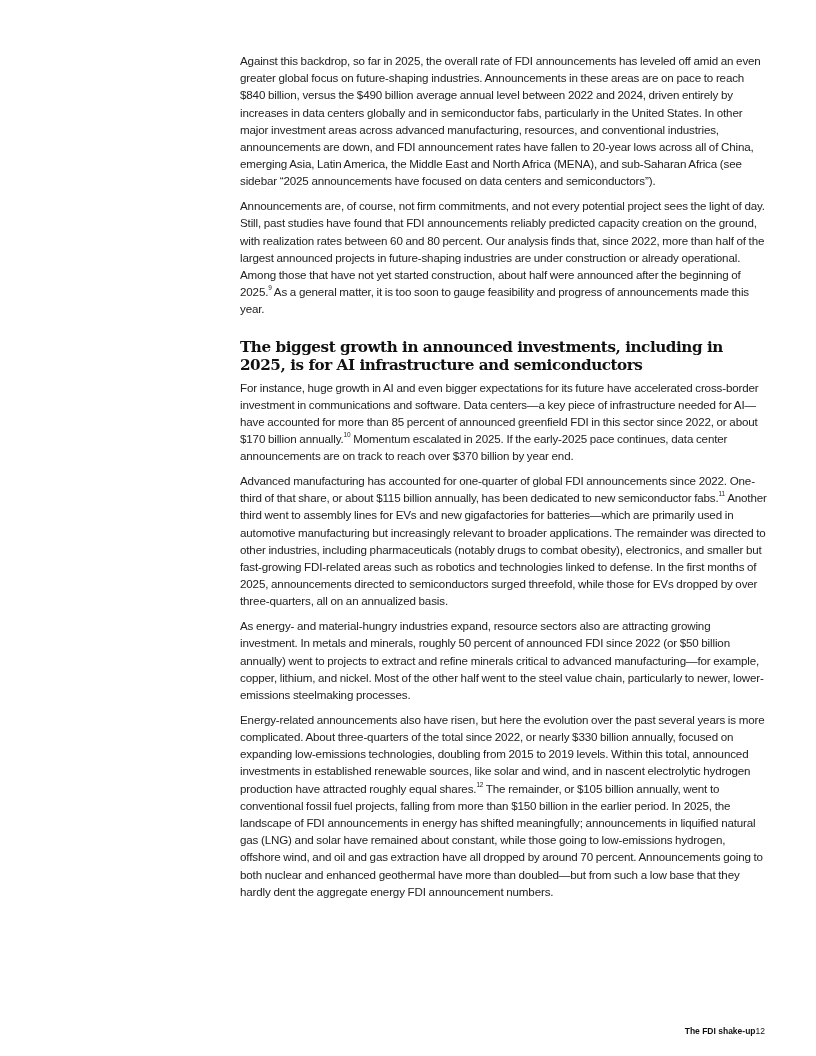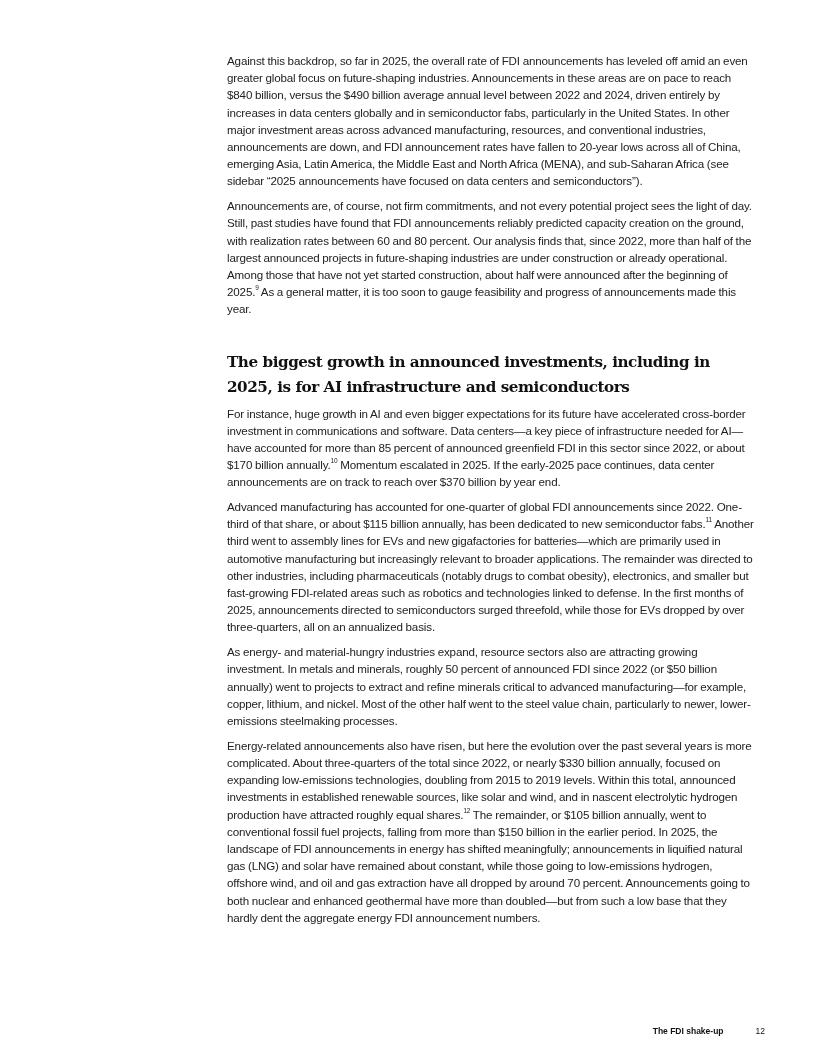--- a/index.html
+++ b/index.html
@@ -10,21 +10,21 @@
     body {
       width: 816px;
       height: 1056px;
       position: relative;
       overflow: hidden;
       font-family: "Liberation Sans", sans-serif;
       color: #222222;
     }
     .column {
       position: absolute;
-      left: 227px;
+      left: 240px;
       top: 52px;
       width: 528px;
     }
     .para {
       font-size: 11.6px;
       line-height: 17.2px;
       margin: 0 0 7.5px 0;
       letter-spacing: -0.15px;
       word-spacing: -0.3px;
     }
@@ -32,33 +32,33 @@
       font-size: 6.5px;
       line-height: 0;
       vertical-align: super;
       position: relative;
       top: -1px;
     }
     .heading {
       font-family: "DejaVu Serif", "Liberation Serif", serif;
       font-weight: bold;
       font-size: 15.2px;
-      line-height: 25px;
+      line-height: 18px;
       color: #111111;
-      margin: 32px 0 5px 0;
+      margin: 20px 0 5px 0;
       letter-spacing: -0.45px;
     }
     .footer {
       position: absolute;
       top: 1026px;
       right: 51px;
       font-size: 8.5px;
       color: #111111;
       display: flex;
-      gap: 32px;
+      gap: 0;
     }
     .footer .title {
       font-weight: bold;
     }
   </style>
 </head>
 <body>
 
 <div class="column">
 

